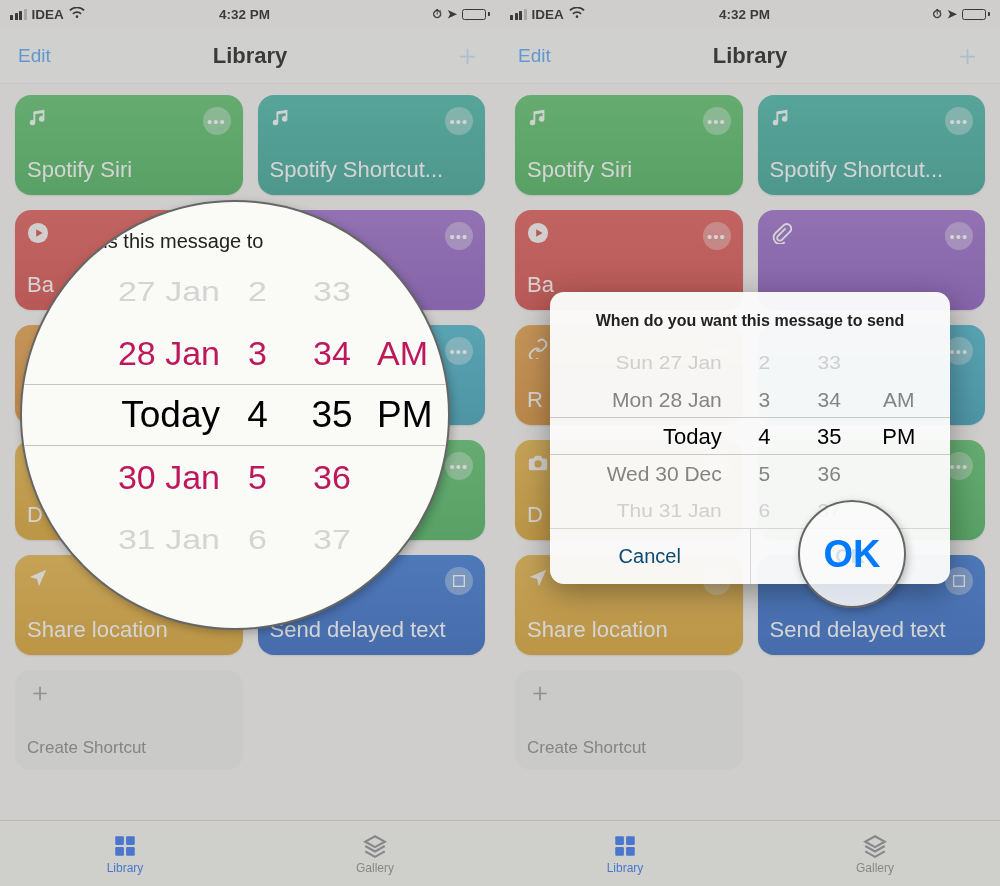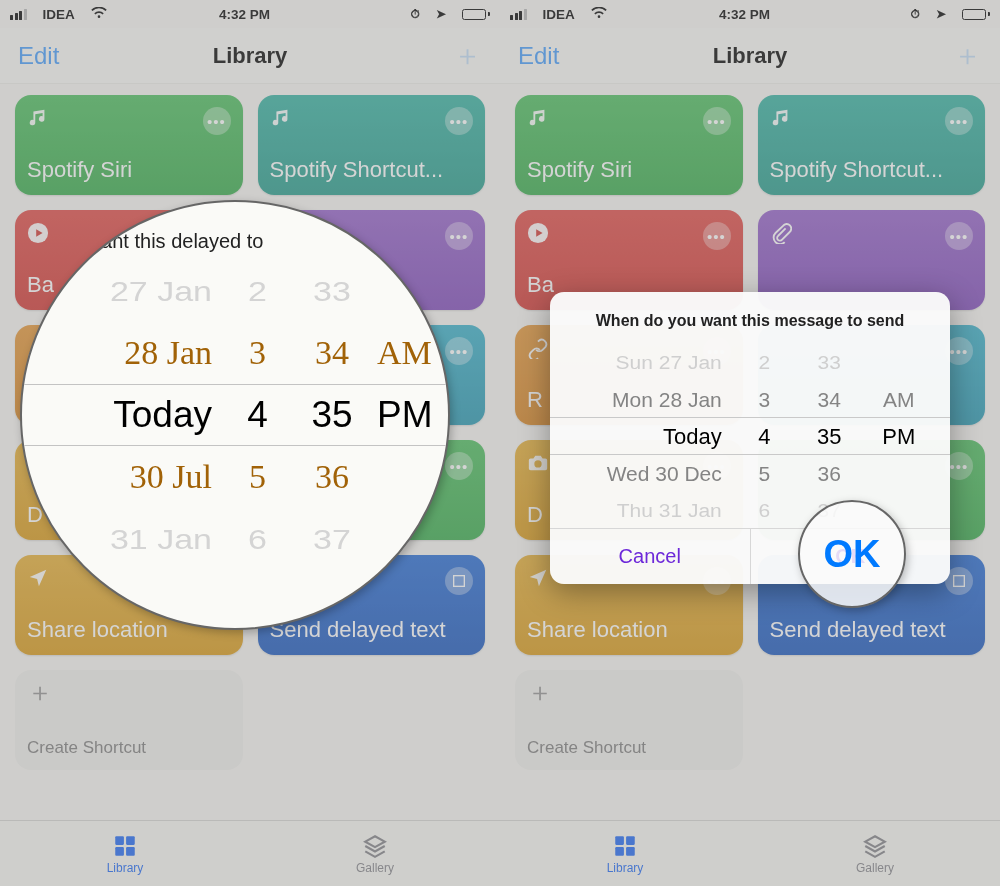--- a/index.html
+++ b/index.html
@@ -17,21 +17,21 @@
     position: absolute; inset: 0; background: rgba(120,120,120,0.32);
     pointer-events: none;
   }
 
   
   .status-bar {
     position: absolute; top: 0; left: 0; right: 0; height: 28px;
     display: flex; align-items: center; justify-content: space-between;
     padding: 0 10px; font-size: 13.5px; font-weight: 600; color: #1c1c1c;
   }
-  .sb-left, .sb-right { display: flex; align-items: center; gap: 16px; justify-content: flex-end; }
+  .sb-left, .sb-right { display: flex; align-items: center; gap: 5px; justify-content: flex-end; }
   .sb-center { position: absolute; left: 0; right: 11px; text-align: center; pointer-events: none; }
   .signal-bars { display: flex; align-items: flex-end; gap: 1.5px; }
   .signal-bars span { width: 3px; background: #1c1c1c; border-radius: 0.5px; }
   .signal-bars span:nth-child(1){height:5px}
   .signal-bars span:nth-child(2){height:7px}
   .signal-bars span:nth-child(3){height:9px}
   .signal-bars span:nth-child(4){height:11px; background:#bdbdbd}
   .wifi-ic { width: 16px; height: 12px; }
   .battery { display: flex; align-items: center; gap: 2px; }
   .battery .shell { width: 24px; height: 11px; border: 1px solid #1c1c1c; border-radius: 2.5px; padding: 1px; }
@@ -40,21 +40,21 @@
 
   
   .nav-bar {
     position: absolute; top: 28px; left: 0; right: 0; height: 56px;
     display: flex; align-items: center; justify-content: space-between;
     padding: 0 18px; color: #1c1c1c;
     background: rgba(250,250,246,0.9);
     border-bottom: 1px solid rgba(0,0,0,0.05);
   }
   .nav-title { position: absolute; left: 0; right: 0; text-align: center; font-weight: 700; font-size: 22px; pointer-events: none;}
-  .nav-edit { color: #0079ff; font-size: 24px; opacity: .65; }
+  .nav-edit { color: #0079ff; font-size: 19px; opacity: .65; }
   .nav-plus { color: #0079ff; font-size: 29px; font-weight: 300; opacity:.2; }
 
   
   .grid {
     position: absolute; top: 95px; left: 15px; right: 15px;
     display: grid; grid-template-columns: 1fr 1fr; gap: 15px 15px;
   }
   .card {
     height: 100px; border-radius: 16px; position: relative; color: #fff;
     padding: 12px; display: flex; flex-direction: column; justify-content: space-between;
@@ -101,43 +101,43 @@
   .picker .sel-band { position:absolute; left:0; right:0; top:50%; height: 38px; margin-top:-19px; border-top:1px solid #c9c9c9; border-bottom:1px solid #c9c9c9; pointer-events:none; }
   .col { flex:1; display:flex; flex-direction:column; align-items:center; position:relative; }
   .col.date { flex: 1.7; align-items: flex-end; padding-right: 10px; }
   .col.h, .col.m { flex:.7; }
   .col.ampm { flex:.8; }
   .row { height: 37px; line-height: 37px; font-size: 21px; color:#b9b9b9; white-space:nowrap; }
   .row.sel { color:#000; font-size:22px; font-weight: 400; }
   .row.near { color:#848484; }
   .row.far { color:#cfcfcf; transform: scaleY(.85); }
   .modal-buttons { display:flex; border-top: 1px solid #d7d7d7; }
-  .modal-buttons div { flex:1; text-align:center; padding: 16px 0; font-size: 20px; color:#6d28d9; }
+  .modal-buttons div { flex:1; text-align:center; padding: 16px 0; font-size: 20px; color:#0c4a6e; }
   .modal-buttons div:first-child { border-right:1px solid #d7d7d7; }
   .modal-buttons .ok { font-weight: 600; }
 
   
   .mag {
     position: absolute; border: 2px solid #666; border-radius: 50%;
     box-shadow: 2px 3px 8px rgba(0,0,0,0.25);
     z-index: 40; background:#fff; overflow:hidden;
   }
   .mag.big { width: 430px; height: 430px; left: 20px; top: 200px; background: #fafaf7;}
   .mag.small { width: 108px; height: 108px; left: 798px; top: 500px; background: rgba(250,250,250,0.85); display:flex; align-items:center; justify-content:center; font-size: 38px; font-weight:700; color:#007aff; }
   
   .mag.big .mtxt { position:absolute; left:48px; top:28px; font-size:20px; color:#222; }
   .mag.big .sel-band { position:absolute; left:0; right:0; top:50%; height:62px; margin-top:-31px; border-top:1px solid #c3c3c3; border-bottom:1px solid #c3c3c3;}
   .mag.big .bcol { position:absolute; top:0; bottom:0; display:flex; flex-direction:column; justify-content:center; }
-  .mag.big .bcol.date { left: 20px; width: 170px; align-items:flex-end; }
+  .mag.big .bcol.date { left: 28px; width: 170px; align-items:flex-end; }
   .mag.big .bcol.h { left: 208px; width: 55px; align-items:center;}
   .mag.big .bcol.m { left: 275px; width: 70px; align-items:center;}
   .mag.big .bcol.ampm { left: 355px; width: 70px; align-items:flex-start;}
   .mag.big .br { height: 62px; line-height: 62px; font-size: 34px; color:#bfbfbf; white-space:nowrap;}
   .mag.big .br.sel { color:#000; font-size: 37px; }
-  .mag.big .br.near { color:#a16207;font-family:Liberation Serif, serif; }
+  .mag.big .br.near { color:#be185d; }
   .mag.big .br.far { color:#d4d4d4; transform:scaleY(.8);}
 </style>
 </head>
 <body>
 
 <div class="phone">
 
   <div class="status-bar">
     <div class="sb-left">
       <span class="signal-bars">
@@ -467,27 +467,27 @@
       </div>
     </div>
     <div class="modal-buttons">
       <div>Cancel</div>
       <div class="ok">OK</div>
     </div>
   </div>
 </div>
 
 <div class="mag big">
-  <div class="mtxt">u want this delayed to</div>
+  <div class="mtxt">u this this message to</div>
   <span class="sel-band"></span>
   <div class="bcol date">
     <div class="br far">27 Jan</div>
     <div class="br near">28 Jan</div>
     <div class="br sel">Today</div>
-    <div class="br near">30 Jul</div>
+    <div class="br near">30 Jan</div>
     <div class="br far">31 Jan</div>
   </div>
   <div class="bcol h">
     <div class="br far">2</div>
     <div class="br near">3</div>
     <div class="br sel">4</div>
     <div class="br near">5</div>
     <div class="br far">6</div>
   </div>
   <div class="bcol m">

